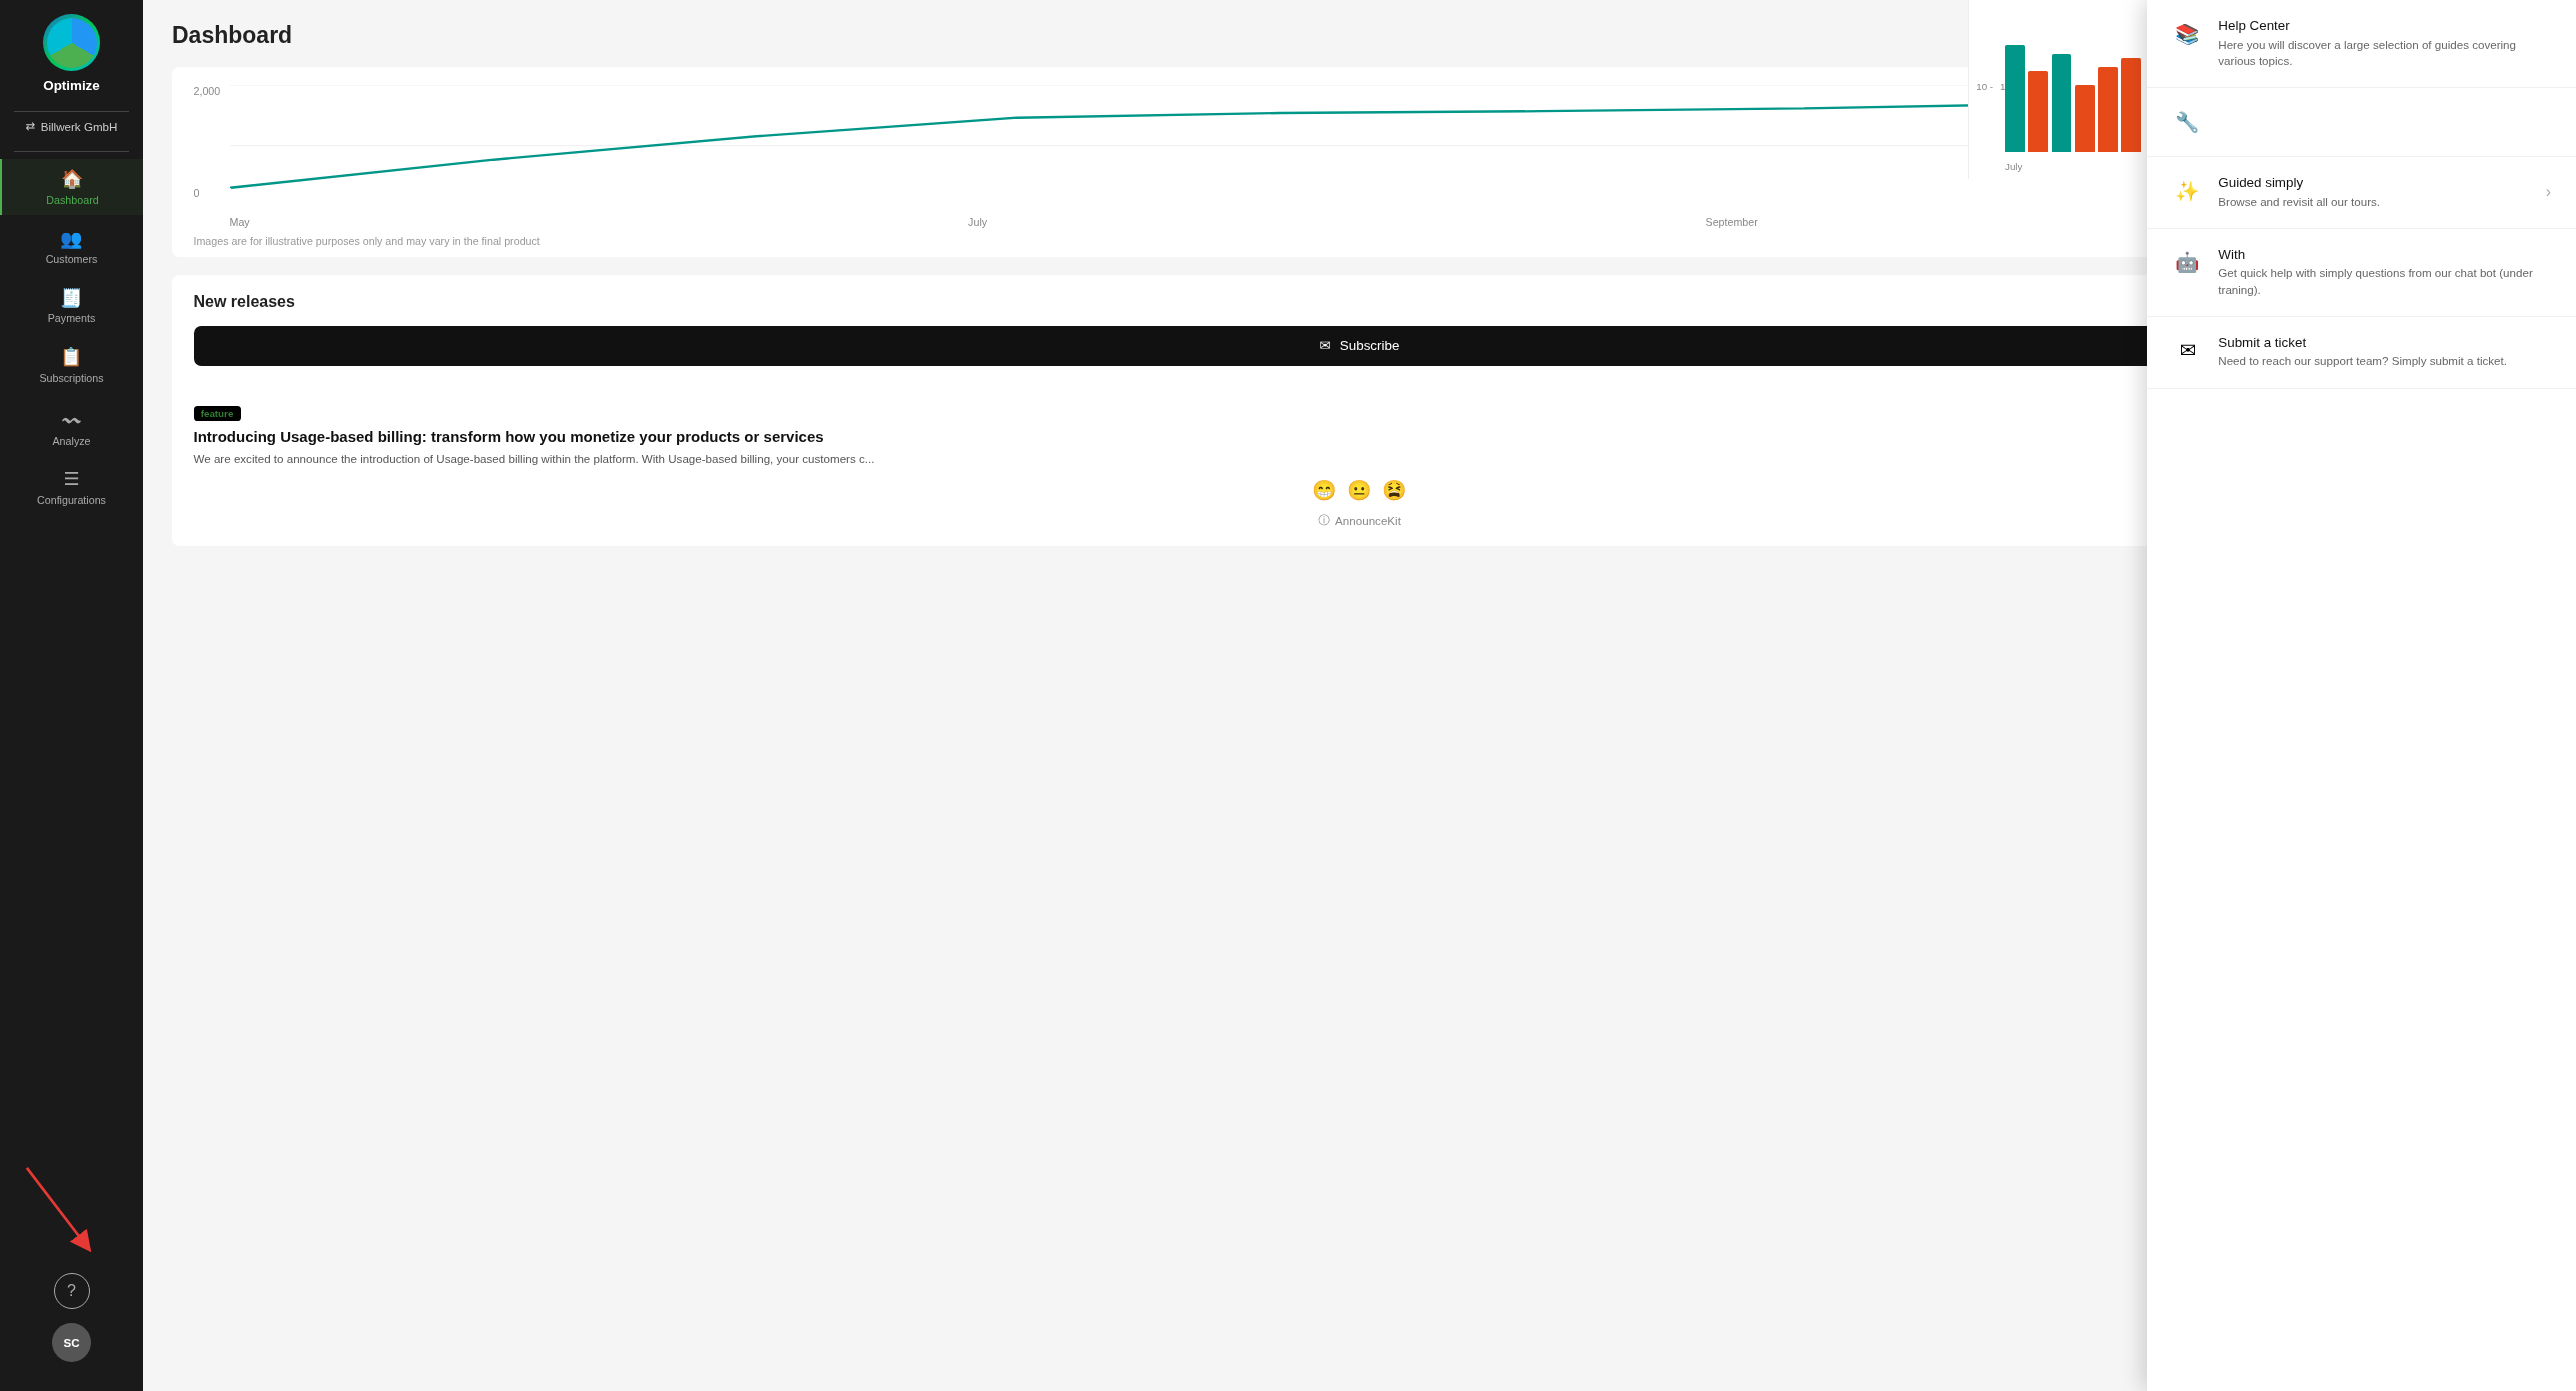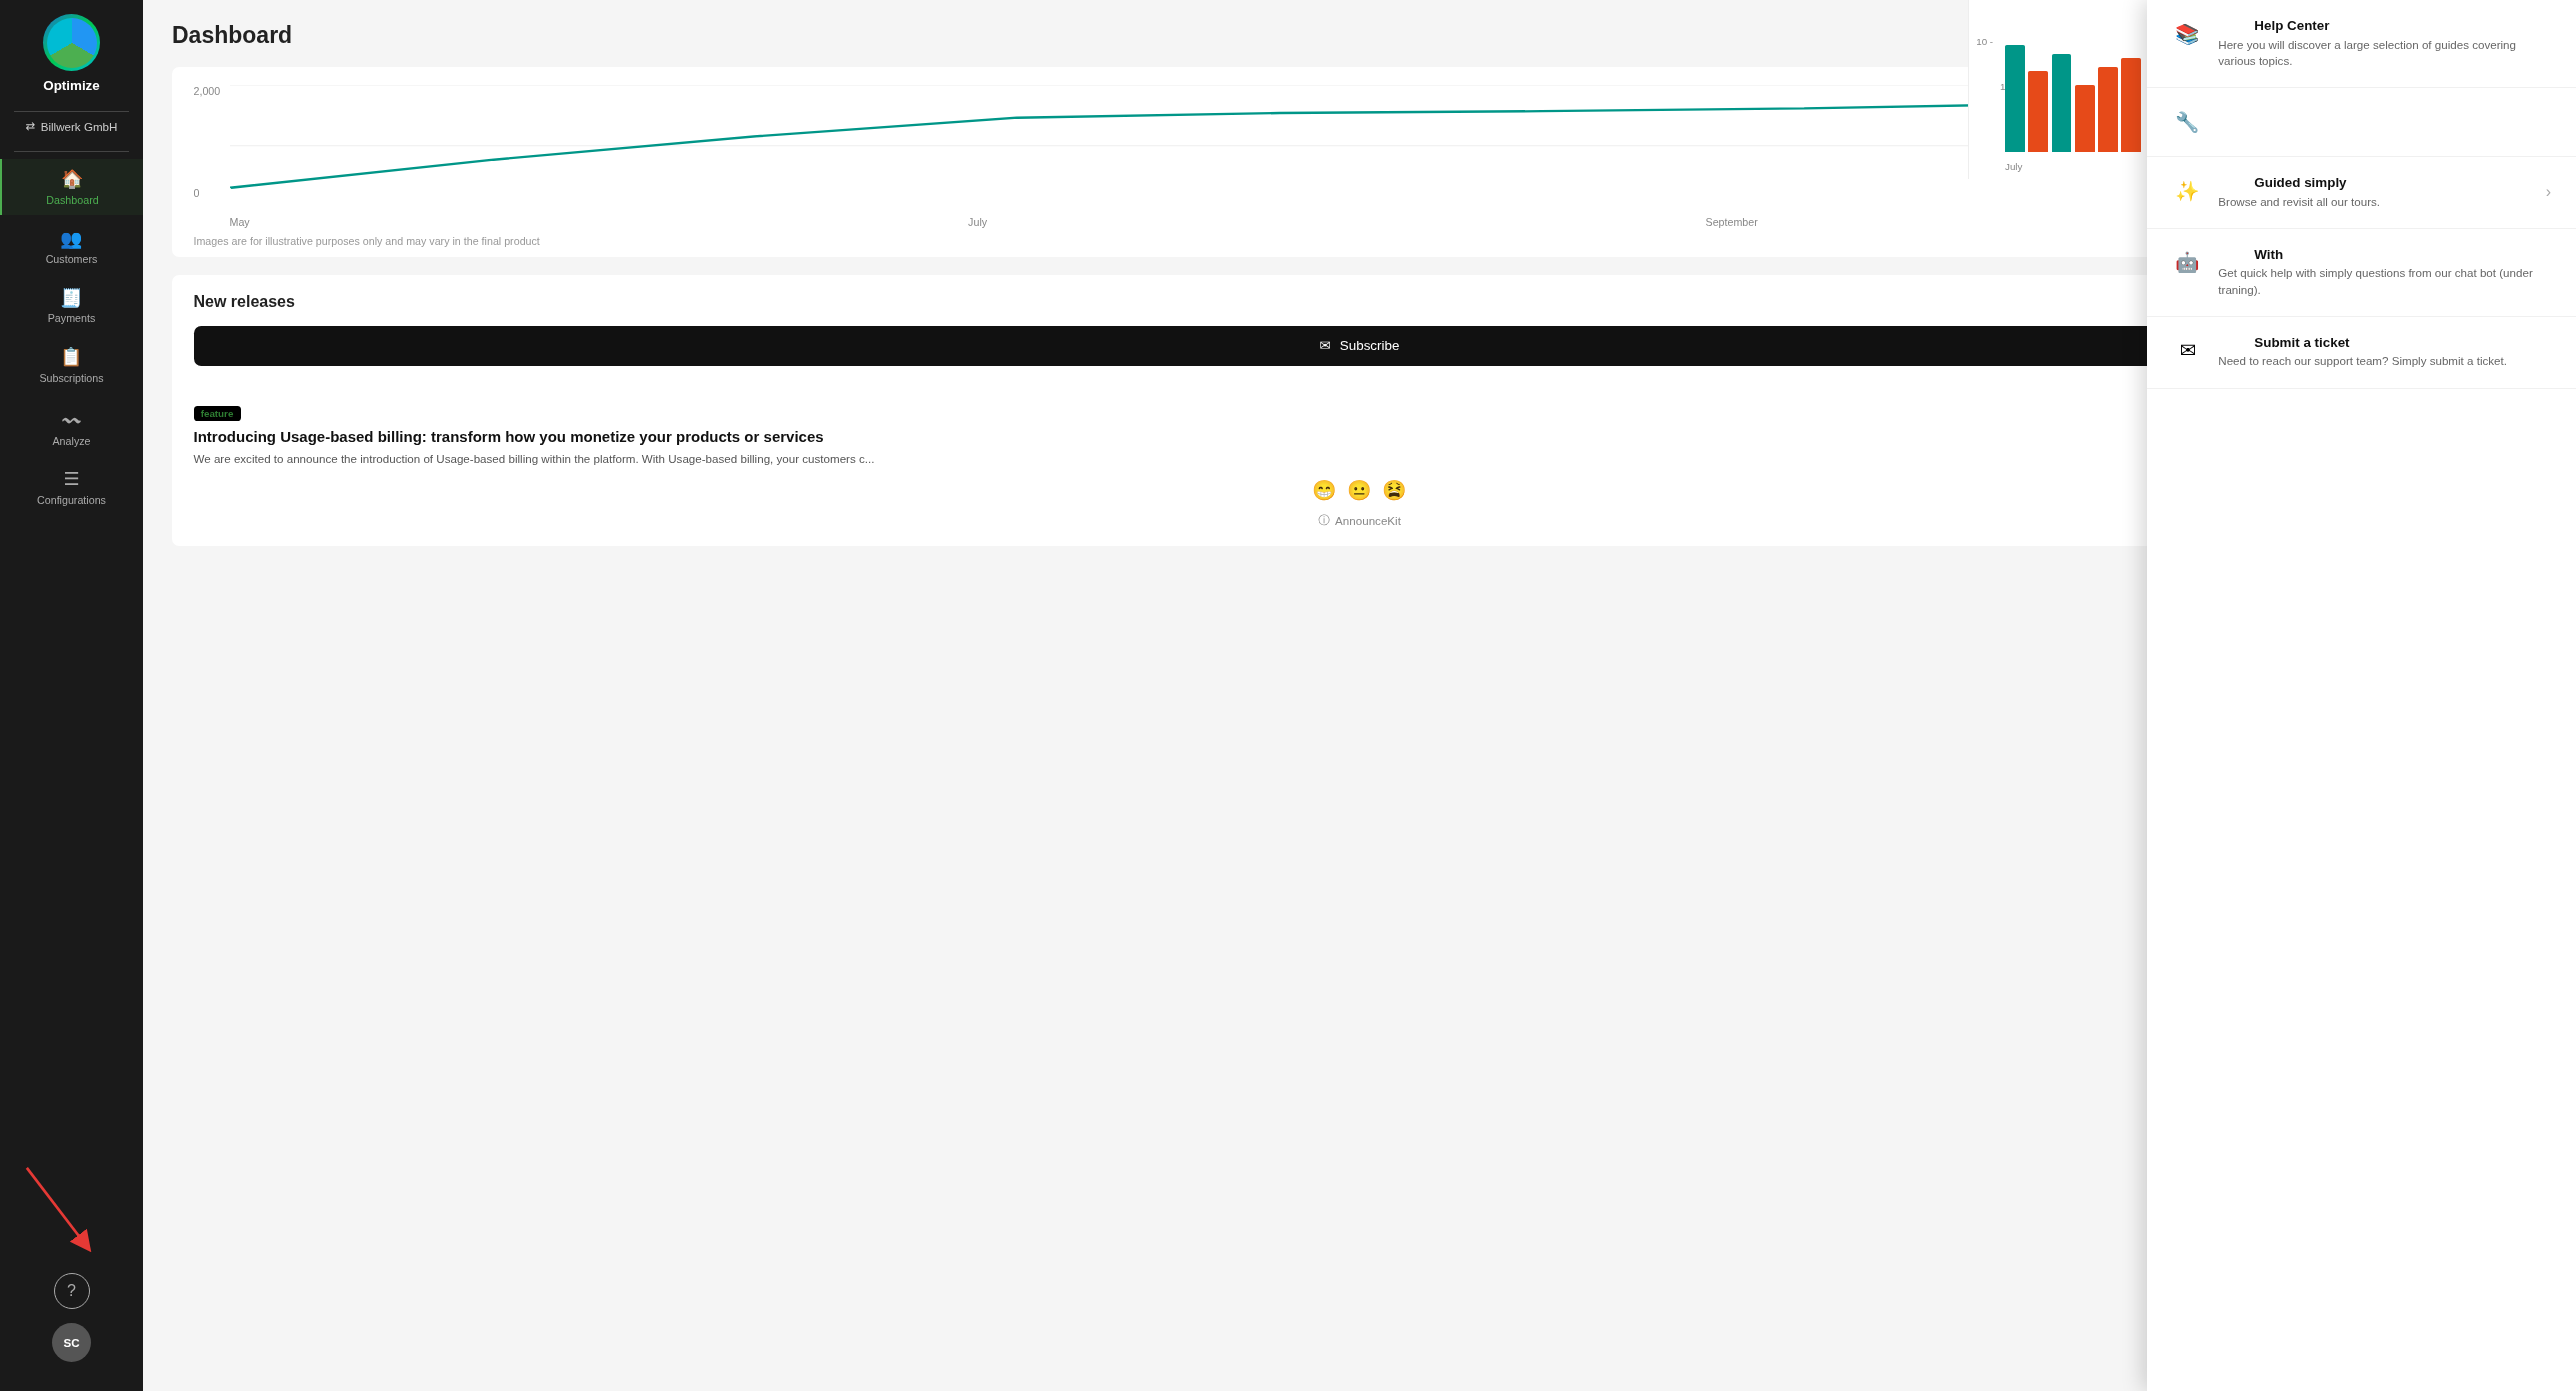--- a/index.html
+++ b/index.html
@@ -272,24 +272,23 @@
     }
     .help-item-icon {
       width: 32px; height: 32px;
       flex-shrink: 0;
       display: flex; align-items: center; justify-content: center;
       font-size: 19.7px;
     }
     .help-item-content { flex: 1; }
     .help-item-title {
       font-size: 13.4px;
-      font-weight: 700;
+      font-weight: 400;
       color: #111;
       margin-bottom: 3.6px;
-      margin-left: 36px;
     }
     .help-item-desc {
       font-size: 11.6px;
       color: #666;
       line-height: 1.4;
     }
     .help-item-arrow {
       color: #aaa;
       font-size: 16px;
       align-self: center;
@@ -405,21 +404,21 @@
       <div class="announcekit-row">
         <span>ⓘ</span>
         <span>AnnounceKit</span>
       </div>
     </div>
   </section>
 </main>
 
 <div style="position:fixed; right:429px; top:0; width:179px; height:179px; background:white; overflow:hidden; border-left:0.9px solid #eee;">
   <div style="padding:10.7px 7.2px 0; font-size:9.8px; color:#888;">
-    <div style="display:flex; flex-direction:row; gap:7px; position:absolute; left:7.2px; top:36px;">
+    <div style="display:flex; flex-direction:row; gap:7px; align-items:flex-end; position:absolute; left:7.2px; top:36px;">
       <span>10 -</span>
       <span style="margin-top:45px;">1 -</span>
     </div>
   </div>
   <div style="position:absolute; bottom:27px; left:36px; right:0; top:18px; display:flex; align-items:flex-end; gap:3.6px;">
 
     <div style="width:19.7px; height:107px; background:#009688; border-radius:1.8px 1.8px 0 0;"></div>
     <div style="width:19.7px; height:81px; background:#e64a19; border-radius:1.8px 1.8px 0 0;"></div>
     <div style="width:19.7px; height:98px; background:#009688; border-radius:1.8px 1.8px 0 0;"></div>
     <div style="width:19.7px; height:67px; background:#e64a19; border-radius:1.8px 1.8px 0 0;"></div>

